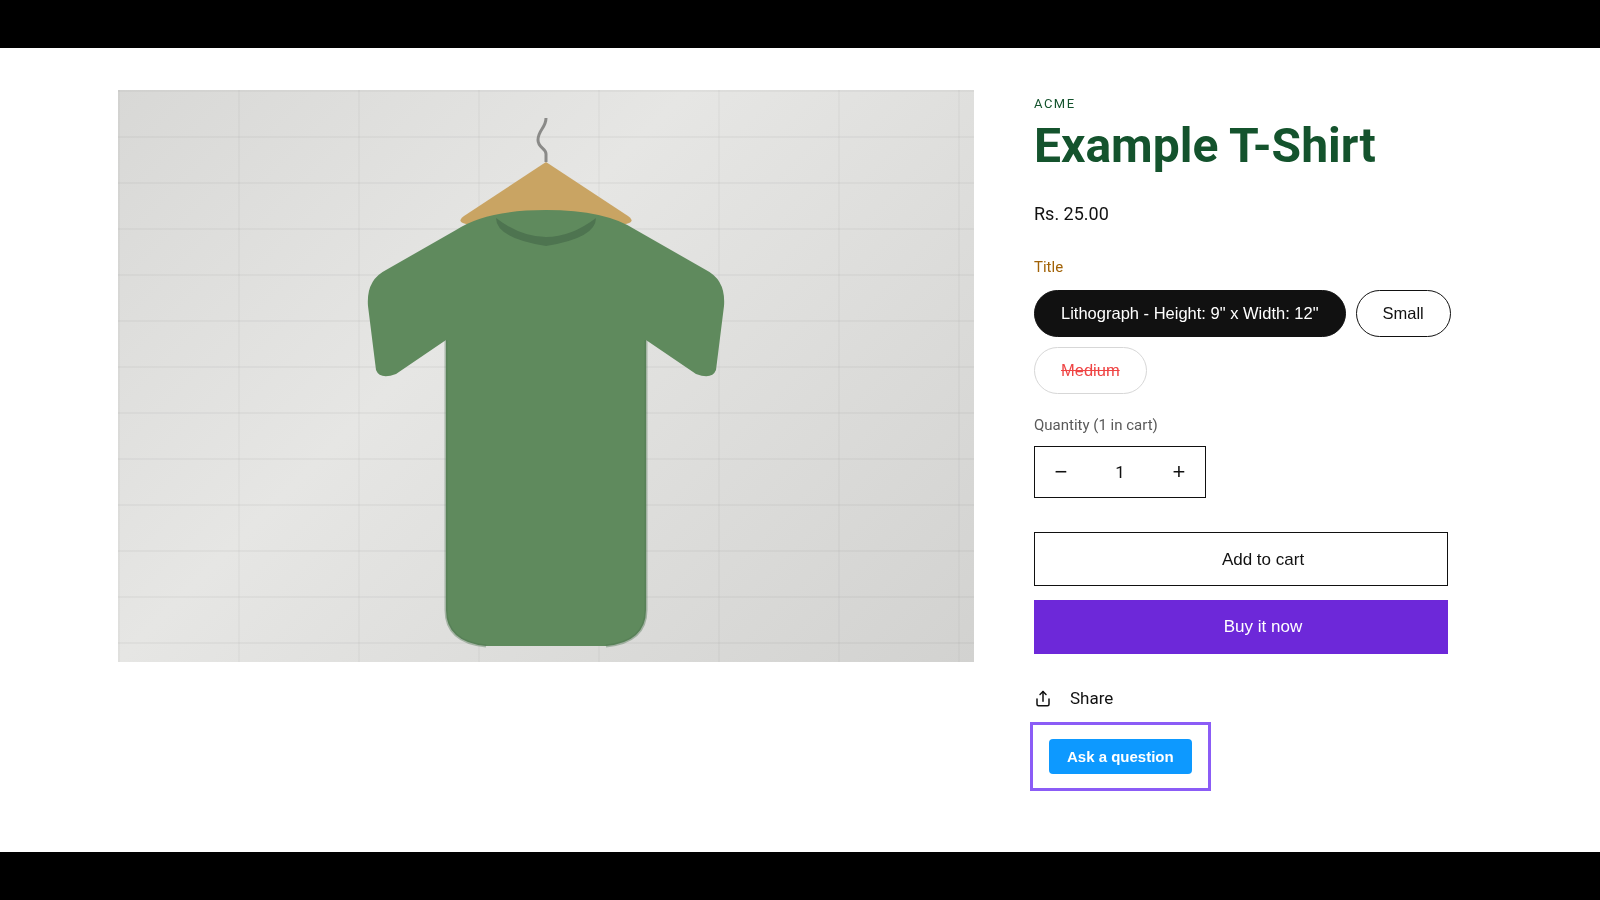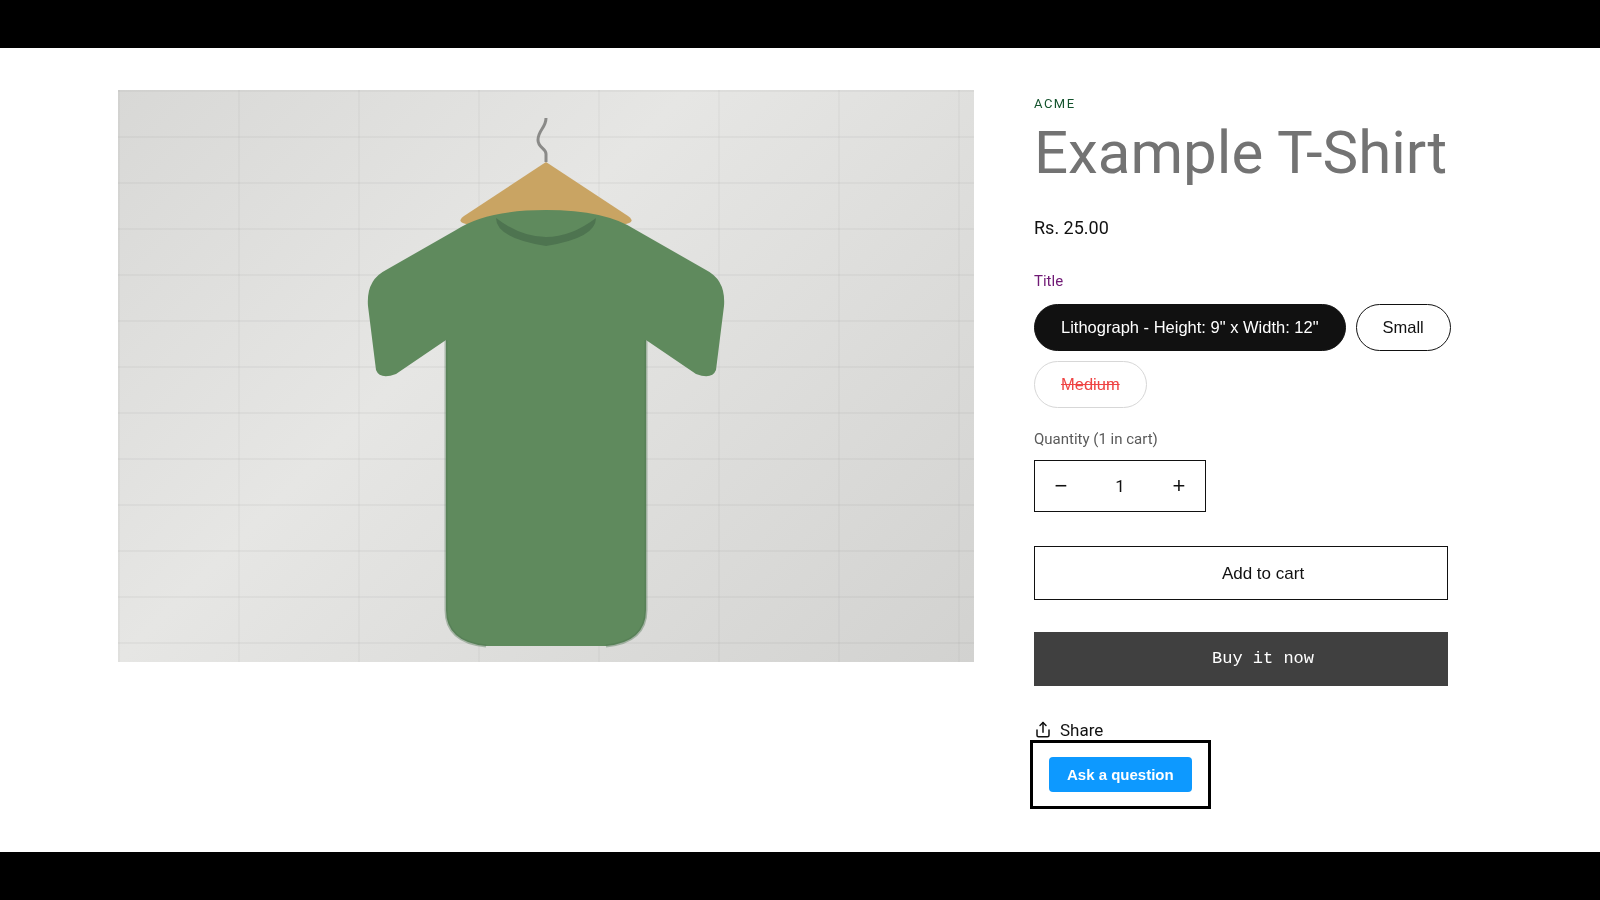--- a/index.html
+++ b/index.html
@@ -58,34 +58,34 @@
     flex: 1;
     padding-top: 6px;
   }
   .brand {
     font-size: 13px;
     letter-spacing: 1.5px;
     color: #14532d;
     text-transform: uppercase;
   }
   .title {
-    font-size: 60px;
-    font-weight: 400;
-    color: #737373;
+    font-size: 48px;
+    font-weight: 700;
+    color: #14532d;
     margin-top: 6px;
     line-height: 1.2;
   }
   .price {
     font-size: 18px;
     color: #111;
     margin-top: 28px;
   }
   .opt-label {
     font-size: 15px;
-    color: #701a75;
+    color: #a16207;
     margin-top: 34px;
   }
   .variants {
     display: flex;
     flex-wrap: wrap;
     gap: 10px;
     margin-top: 14px;
   }
   .variant {
     padding: 13px 26px;
@@ -145,38 +145,38 @@
     padding-left: 44px;
   }
   .btn-outline {
     border: 1px solid #111;
     background: #fff;
     color: #111;
     margin-top: 34px;
   }
   .btn-solid {
     border: none;
-    background: #404040;
+    background: #6d28d9;
     color: #fff;
-    margin-top: 32px;
-    font-family: Liberation Mono, monospace;
+    margin-top: 14px;
   }
   .share {
     display: flex;
-    align-items: center;
-    gap: 8px;
+    align-items: flex-end;
+    gap: 18px;
     margin-top: 34px;
     font-size: 17px;
     color: #111;
     cursor: pointer;
   }
   .ask-wrap {
     display: inline-block;
-    border: 3px solid #000000;
+    border: 3px solid #8b5cf6;
     padding: 14px 16px;
+    margin-top: 14px;
     margin-left: -4px;
   }
   .ask-btn {
     background: #0d99ff;
     color: #fff;
     border: none;
     border-radius: 4px;
     padding: 9px 18px;
     font-size: 15px;
     font-weight: 600;

